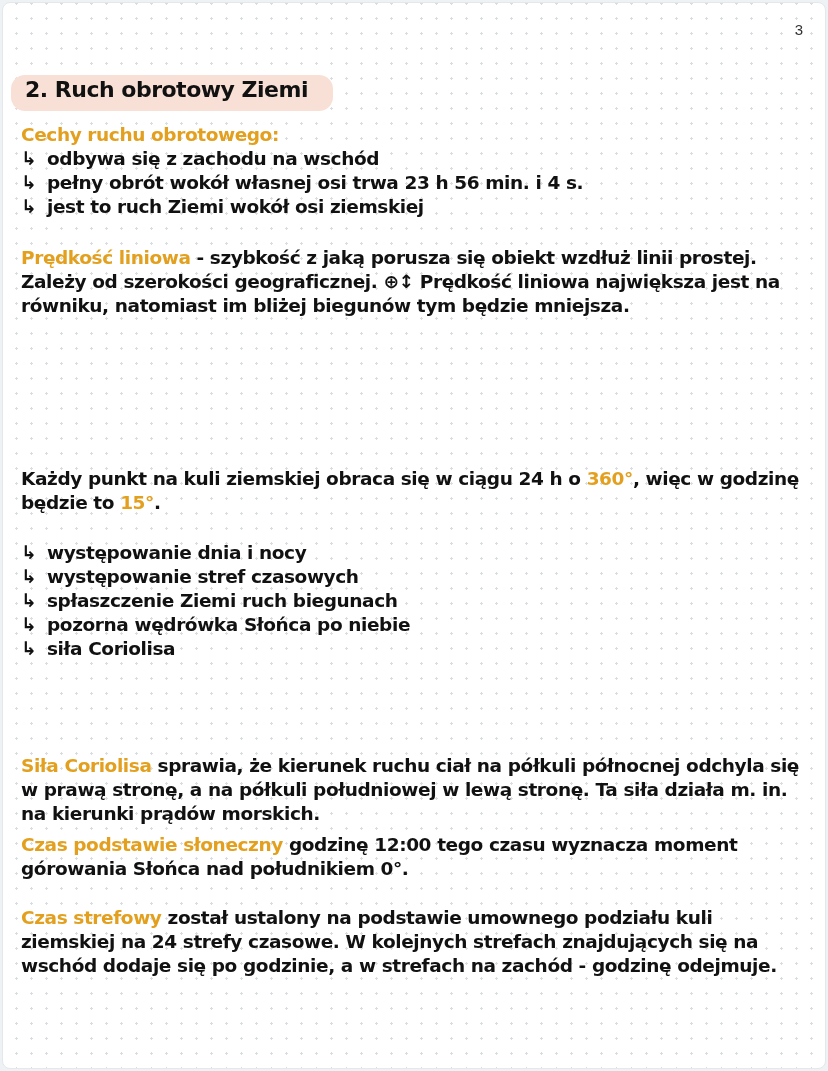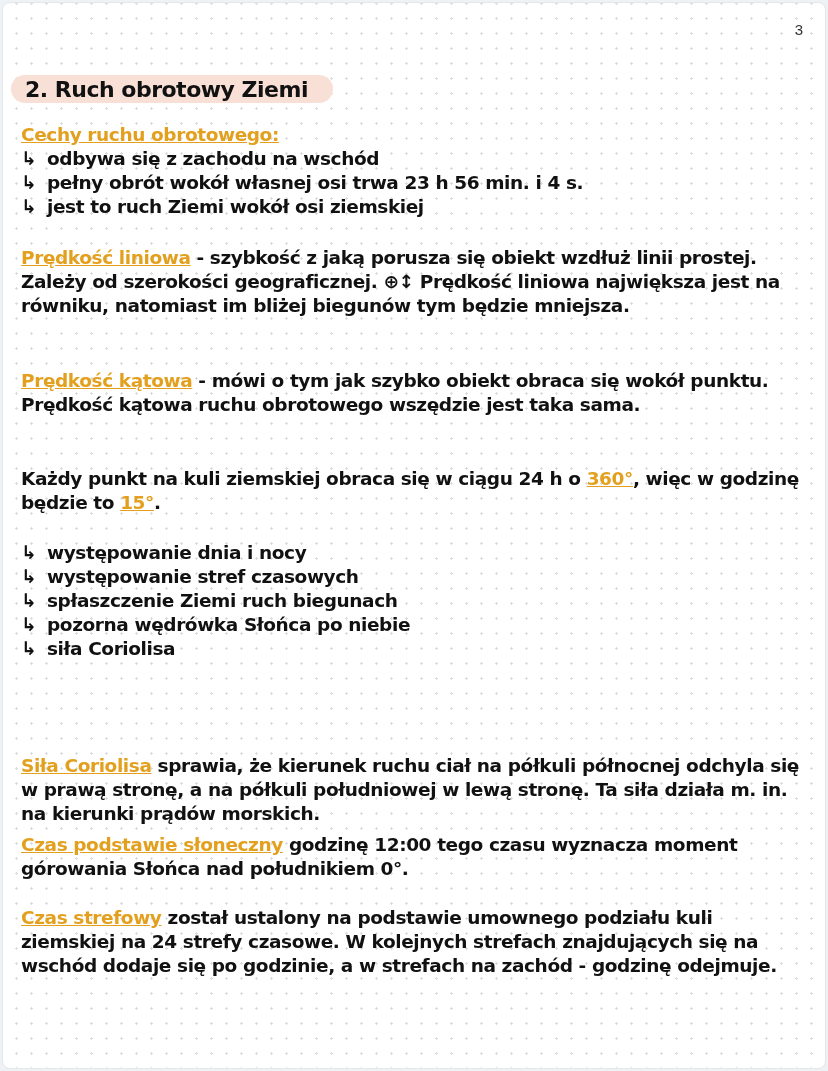--- a/index.html
+++ b/index.html
@@ -12,30 +12,30 @@
     background-position: 6px 8px;
     border: 1px solid #e3e8eb; border-radius: 8px;
     font-family: "DejaVu Sans", sans-serif;
     color: #111;
   }
   .page-number {
     position: absolute; right: 22px; top: 18px;
     font-family: "Liberation Sans", sans-serif; font-size: 15px; color: #333;
   }
   .title {
-    position: absolute; left: 8px; top: 72px; width: 322px; height: 28px;
+    position: absolute; left: 8px; top: 72px; width: 322px; height: 36px;
     background: #f9e0d6; border-radius: 14px;
   }
   .title span {
     position: absolute; left: 14px; top: 2px;
     font-family: "DejaVu Sans", sans-serif; font-weight: bold; font-size: 22px;
     color: #111; letter-spacing: -0.5px;
   }
   .block { position: absolute; left: 18px; right: 18px; font-size: 18.5px; line-height: 24px; font-weight: bold; letter-spacing: -0.4px; }
-  .accent { color: #e3a01e; text-decoration: underline; }
+  .accent { color: #e3a01e; }
   .list { margin: 0; padding: 0; list-style: none; }
   .list li { display: flex; }
   .arrow { width: 26px; flex: 0 0 26px; font-weight: bold; }
   p { margin: 0; }
 </style>
 </head>
 <body>
 
 <div class="page">
 
@@ -60,23 +60,20 @@
           <span class="arrow">↳</span>
           <span>jest to ruch Ziemi wokół osi ziemskiej</span>
         </li>
     </ul>
   </div>
 
   <div class="block" style="top:243px;">
     <p><span class="accent">Prędkość liniowa</span><span> - szybkość z jaką porusza się obiekt wzdłuż linii prostej. Zależy od szerokości geograficznej. </span><span>⊕</span><span>↕</span><span> Prędkość liniowa największa jest na równiku, natomiast im bliżej biegunów tym będzie mniejsza.</span></p>
   </div>
 
-  <div class="block" style="top:366px;">
-    <p><span class="accent">Prędkość kątowa</span><span> - mówi o tym jak szybko obiekt obraca się wokół punktu. Prędkość kątowa ruchu obrotowego wszędzie jest taka sama.</span></p>
-  </div>
 
   <div class="block" style="top:464px;">
     <p><span>Każdy punkt na kuli ziemskiej obraca się w ciągu 24 h o </span><span class="accent">360°</span><span>, więc w godzinę będzie to </span><span class="accent">15°</span><span>.</span></p>
   </div>
 
   <div class="block" style="top:538px;">
     <ul class="list">
       <li>
           <span class="arrow">↳</span>
           <span>występowanie dnia i nocy</span>

